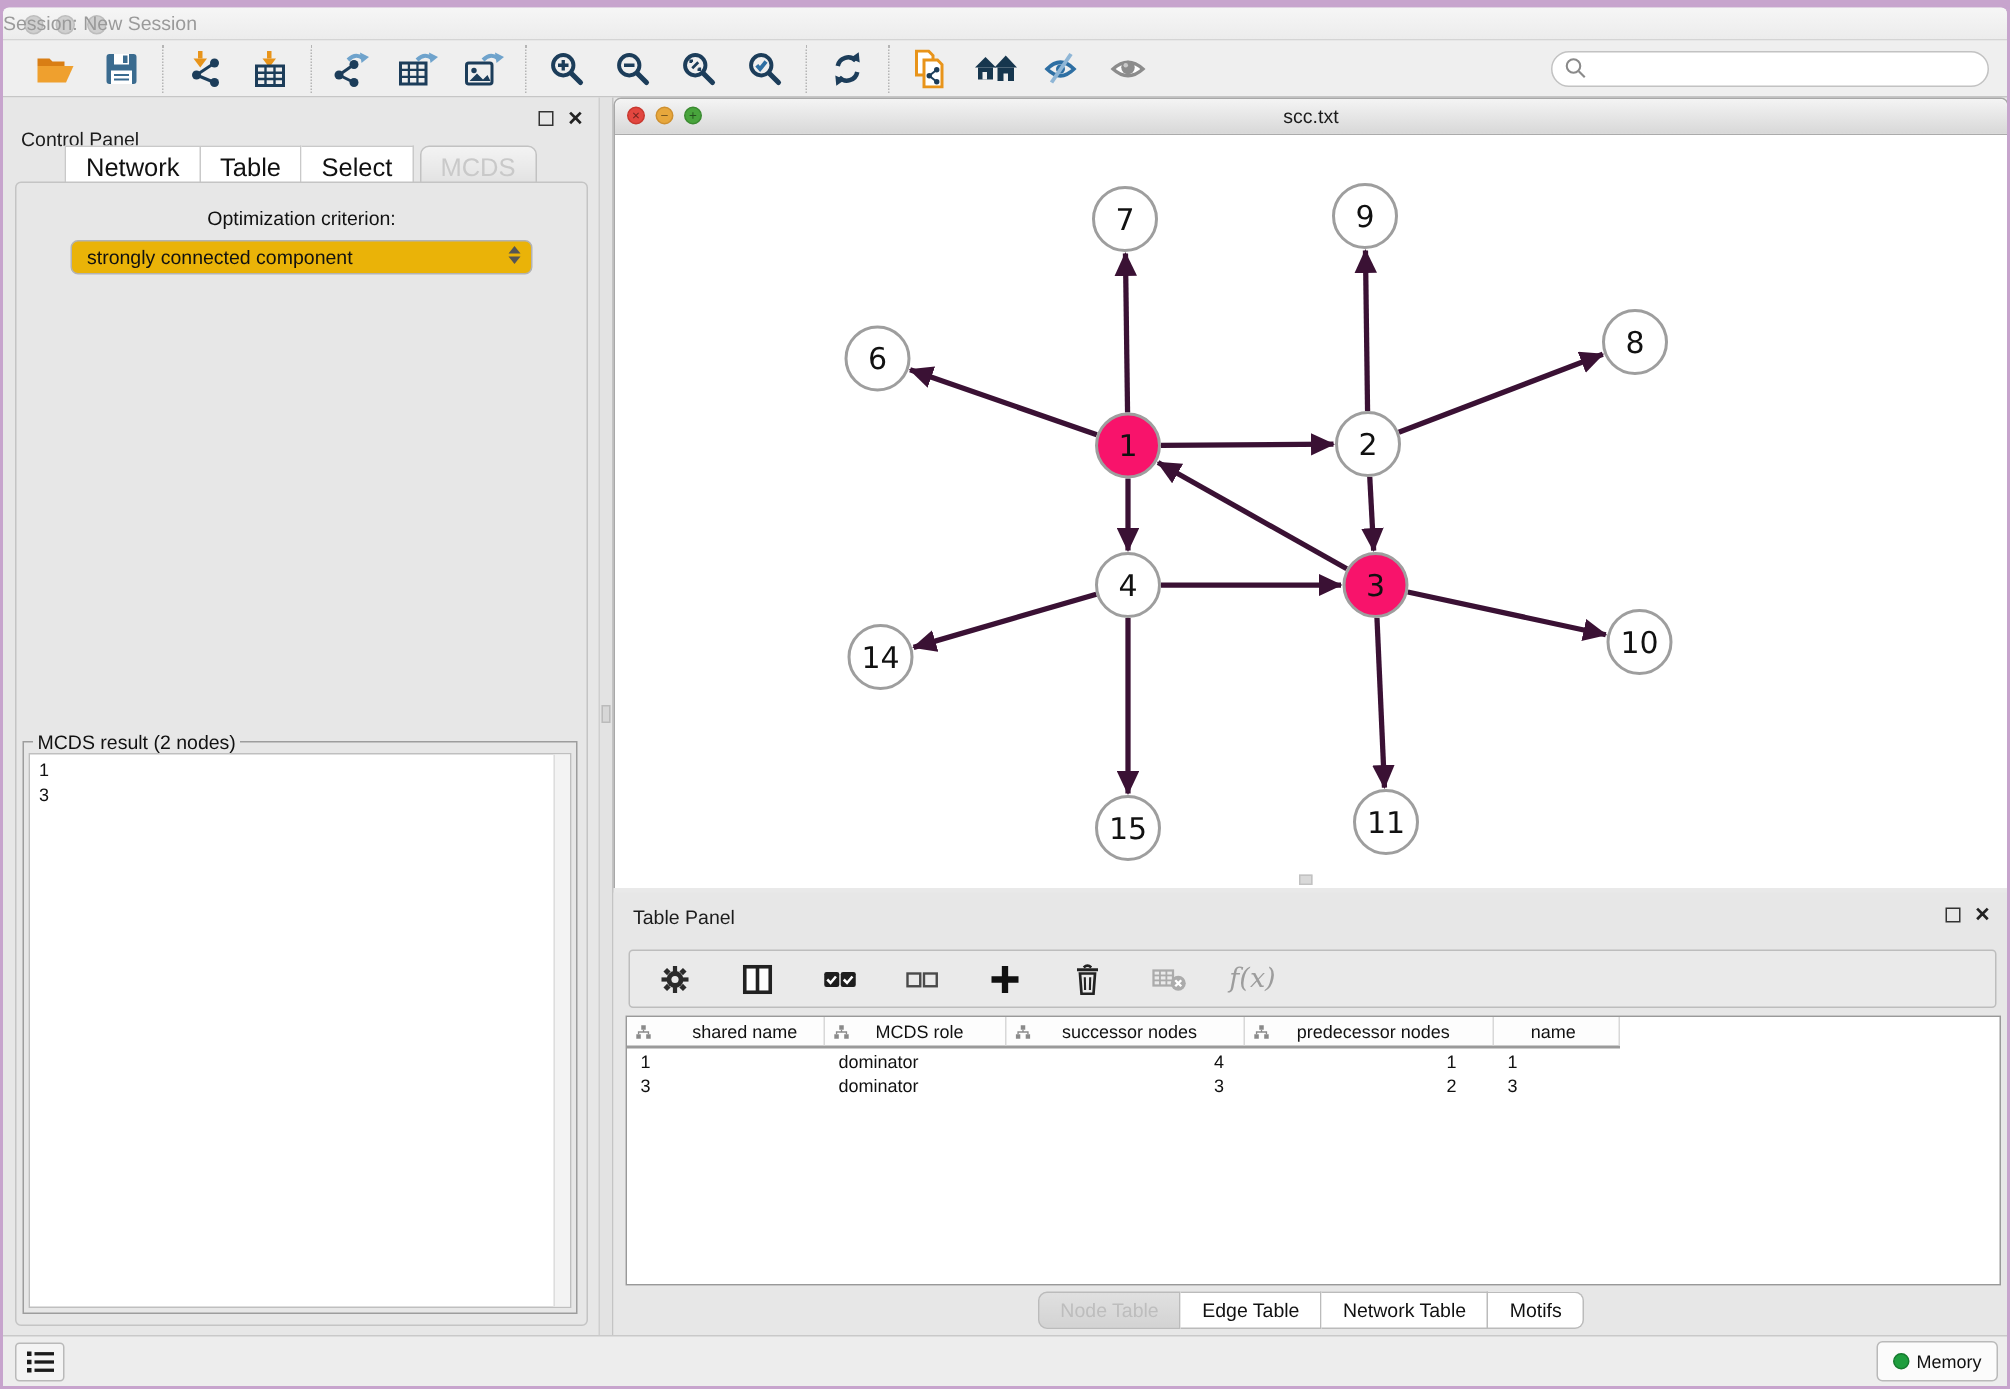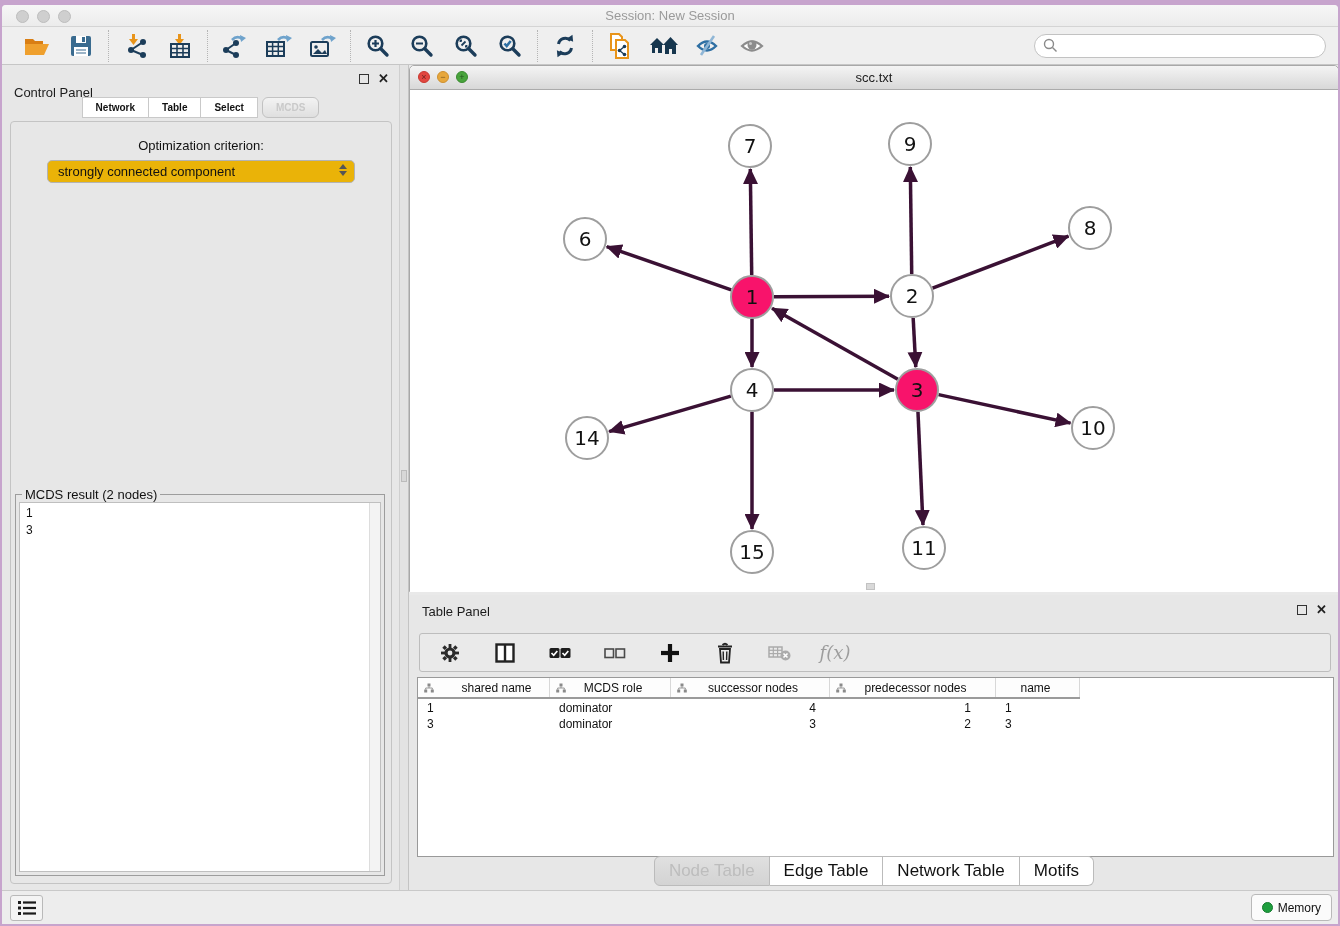--- a/index.html
+++ b/index.html
@@ -11,21 +11,21 @@
 
   
   .titlebar { position:absolute; top:0; left:0; right:0; height:22px;
               background:linear-gradient(#f6f6f6,#ececec); border-bottom:1px solid #d4d4d4; }
   .traffic { position:absolute; top:5px; left:14px; display:flex; gap:8px; }
   .tl { width:13px; height:13px; border-radius:50%; background:#cfcfcf; border:1px solid #bdbdbd;
         position:relative; font-size:9px; line-height:11px; text-align:center; color:rgba(0,0,0,.5); }
   .tl.red    { background:#E2463F; border-color:#C8382F; }
   .tl.yellow { background:#E7A73C; border-color:#CE9030; }
   .tl.green  { background:#48A43C; border-color:#3A8A30; }
-  .app-title { position:absolute; top:3px; left:0; right:0; text-align:center;
+  .app-title { position:absolute; top:3px; left:0; right:0; text-align:left;
                font-size:13px; color:#9a9a9a; }
 
   
   .toolbar { position:absolute; top:22px; left:0; right:0; height:38px;
              background:#EFEFEF; border-bottom:1px solid #c6c6c6;
              display:flex; align-items:center; padding-left:8px; }
   .tb-group { display:flex; align-items:center; gap:14px; padding:0 12px; }
   .tb-sep { width:1px; height:32px; border-left:1px dotted #b5b5b5; }
   .tb-btn { width:30px; height:30px; display:flex; align-items:center; justify-content:center; cursor:pointer; }
   .search-wrap { margin-left:auto; margin-right:12px; }
@@ -33,22 +33,22 @@
                 border-radius:12px; display:flex; align-items:center; padding-left:8px; }
 
   
   .control-panel { position:absolute; top:60px; left:0; width:397px; bottom:34px; background:#E7E7E7; }
   .panel-head { position:absolute; top:20px; left:12px; font-size:13px; color:#1c1c1c; }
   .panel-btns { position:absolute; top:9px; right:10px; display:flex; gap:9px; align-items:center; }
   .float-btn { width:10px; height:10px; border:1.5px solid #333; display:inline-block; cursor:pointer; }
   .close-btn { font-size:13px; font-weight:bold; color:#222; line-height:10px; cursor:pointer; }
 
   .cp-tabs { position:absolute; top:32px; left:0; right:0; display:flex; justify-content:center; }
-  .cp-tab { font-size:10px; padding:4px 13px; background:#fff; border:1px solid #c9c9c9;
-            border-left:none; color:#111; cursor:pointer;font-weight:bold; }
+  .cp-tab { font-size:17px; padding:4px 13px; background:#fff; border:1px solid #c9c9c9;
+            border-left:none; color:#111; cursor:pointer; }
   .cp-tab:first-child { border-left:1px solid #c9c9c9; }
   .cp-tab.active { background:linear-gradient(#f3f3f3,#dfdfdf); color:#c9c9c9;
                    border:1px solid #c2c2c2; border-radius:6px; margin-left:4px; }
   .cp-pane { position:absolute; top:56px; left:8px; right:7px; bottom:6px;
              border:1px solid #c4c4c4; border-radius:4px; background:#E7E7E7; }
   .opt-label { position:absolute; top:16px; left:0; right:0; text-align:center; font-size:13px; color:#111; }
   .dropdown { position:absolute; top:38px; left:36px; right:36px; height:23px; background:#eab308;
               border:1px solid #b3b3b3; border-radius:5px; display:flex; align-items:center;
               padding-left:10px; font-size:13px; color:#111; cursor:pointer; }
   .dd-arrows { position:absolute; right:7px; top:3px; display:flex; flex-direction:column; gap:2px; }
@@ -103,21 +103,21 @@
              font-size:12px; color:#111; position:relative; padding-left:6px; }
   .th-label { flex:1; text-align:center; padding-right:10px; }
   .tbody { position:absolute; top:23px; left:0; right:0; }
   .tr { display:flex; height:16px; font-size:12px; color:#111; }
   .td { overflow:hidden; white-space:nowrap; }
   .td.left { padding-left:9px; text-align:left; }
   .td.right { padding-right:14px; text-align:right; }
   .td.right2 { padding-right:25px; text-align:right; }
 
   .tp-tabs { position:absolute; bottom:4px; left:0; right:0; display:flex; justify-content:center; }
-  .tp-tab { font-size:17px; padding:4px 14px; background:#fff; border:1px solid #bbb;
+  .tp-tab { font-size:13px; padding:4px 14px; background:#fff; border:1px solid #bbb;
             border-left:none; color:#111; cursor:pointer;text-align:center; }
   .tp-tab:first-child { border-left:1px solid #bbb; border-radius:6px 0 0 6px; }
   .tp-tab:last-child { border-radius:0 6px 6px 0; }
   .tp-tab.active { background:linear-gradient(#e0e0e0,#d3d3d3); color:#bdbdbd; }
 
   
   .statusbar { position:absolute; left:0; right:0; bottom:0; height:34px;
                background:#EDEDED; border-top:1px solid #c9c9c9; }
   .list-btn { position:absolute; left:8px; top:4px; width:33px; height:26px; background:#F4F4F4;
               border:1px solid #b9b9b9; border-radius:3px; display:flex; align-items:center;

